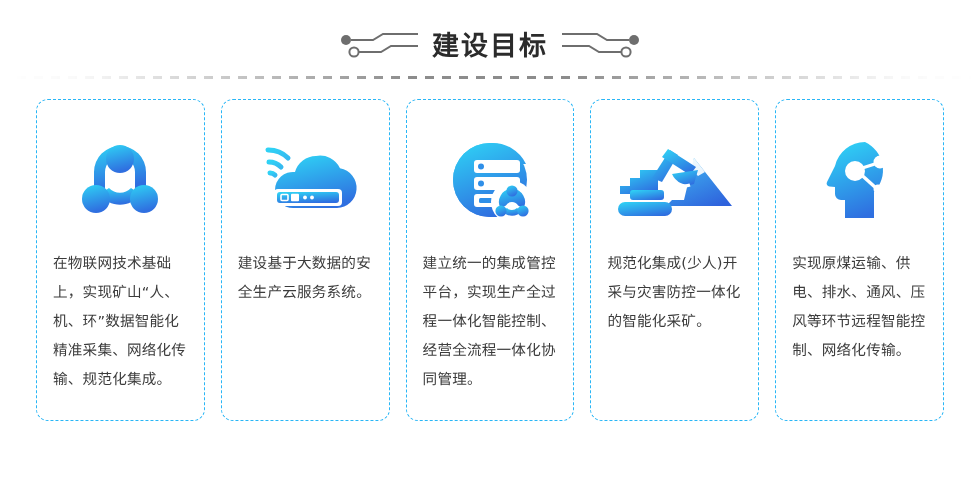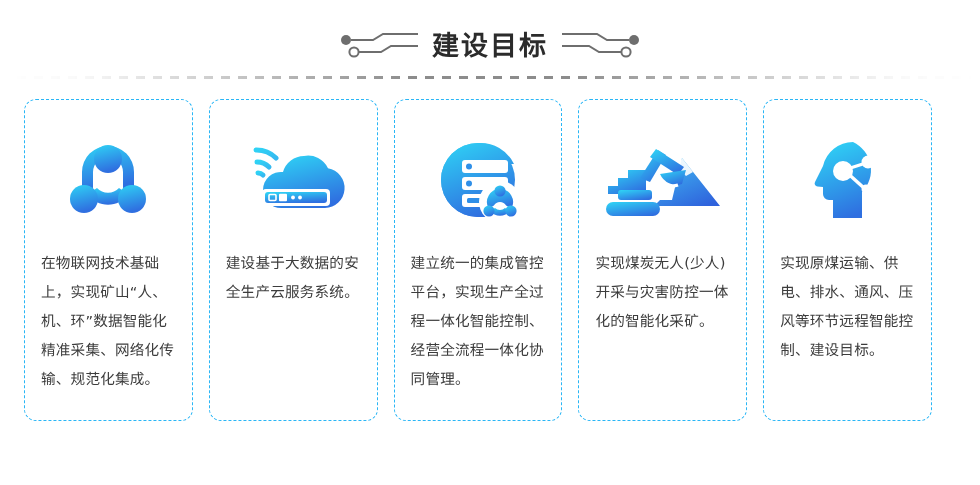--- a/index.html
+++ b/index.html
@@ -61,21 +61,21 @@
         rgba(0,0,0,0) 0%, rgba(0,0,0,0.05) 8%, rgba(0,0,0,1) 42%,
         rgba(0,0,0,1) 58%, rgba(0,0,0,0.05) 92%, rgba(0,0,0,0) 100%);
     mask-image: linear-gradient(to right,
         rgba(0,0,0,0) 0%, rgba(0,0,0,0.05) 8%, rgba(0,0,0,1) 42%,
         rgba(0,0,0,1) 58%, rgba(0,0,0,0.05) 92%, rgba(0,0,0,0) 100%);
   }
 
   
   .cards {
     position: absolute;
-    left: 24px;
+    left: 36px;
     top: 99px;
     width: 908px;
     height: 322px;
     display: flex;
     gap: 16px;
   }
   .card {
     flex: 1 1 0;
     border: 1.6px dashed #29b6f6;
     border-radius: 12px;
@@ -231,36 +231,36 @@
 
         <rect x="8" y="72" width="54" height="14" rx="7" fill="url(#g4)"></rect>
 
         <path d="M42 48 L60 20 L68 25 L52 52 z" fill="url(#g4)"></path>
         <path d="M58 19 L86 37 L80 45 L52 27 z" fill="url(#g4)"></path>
 
         <path d="M62 44 a18 18 0 0 0 22 10 l4 -14 z" fill="url(#g4)"></path>
         <path d="M60 46 a16 16 0 0 0 20 9" stroke="#ffffff" stroke-width="3" fill="none"></path>
       </svg>
     </div>
-    <div class="card-text">实现煤炭无人(少人)开采与灾害防控一体化的智能化采矿。</div>
+    <div class="card-text">规范化集成(少人)开采与灾害防控一体化的智能化采矿。</div>
   </div>
 
   <div class="card">
     <div class="card-icon">
       <svg width="100" height="100" viewBox="0 0 100 100">
         <defs>
           <linearGradient id="g5" x1="0.3" y1="0" x2="0.6" y2="1">
             <stop offset="0%" stop-color="#2fd2f5"></stop>
             <stop offset="100%" stop-color="#2f6fe0"></stop>
           </linearGradient>
         </defs>
         <path d="M55 12 a31 31 0 0 0 -30 24 l-8 16 a3 3 0 0 0 2.5 4.4 l5.5 .6 v7 a6 6 0 0 0 6 6 h4 v18 h29 V62 a31 31 0 0 0 -9 -50 z" fill="url(#g5)"></path>
         <line x1="46" y1="40" x2="68" y2="33" stroke="#ffffff" stroke-width="3.4"></line>
         <line x1="46" y1="40" x2="66" y2="58" stroke="#ffffff" stroke-width="3.4"></line>
         <circle cx="45" cy="41" r="10" fill="#ffffff"></circle>
         <circle cx="70" cy="32" r="6.5" fill="#ffffff"></circle>
         <circle cx="68" cy="59" r="4.5" fill="#ffffff"></circle>
       </svg>
     </div>
-    <div class="card-text">实现原煤运输、供电、排水、通风、压风等环节远程智能控制、建设目标。</div>
+    <div class="card-text">实现原煤运输、供电、排水、通风、压风等环节远程智能控制、网络化传输。</div>
   </div>
 
 </div>
 
 </body></html>

